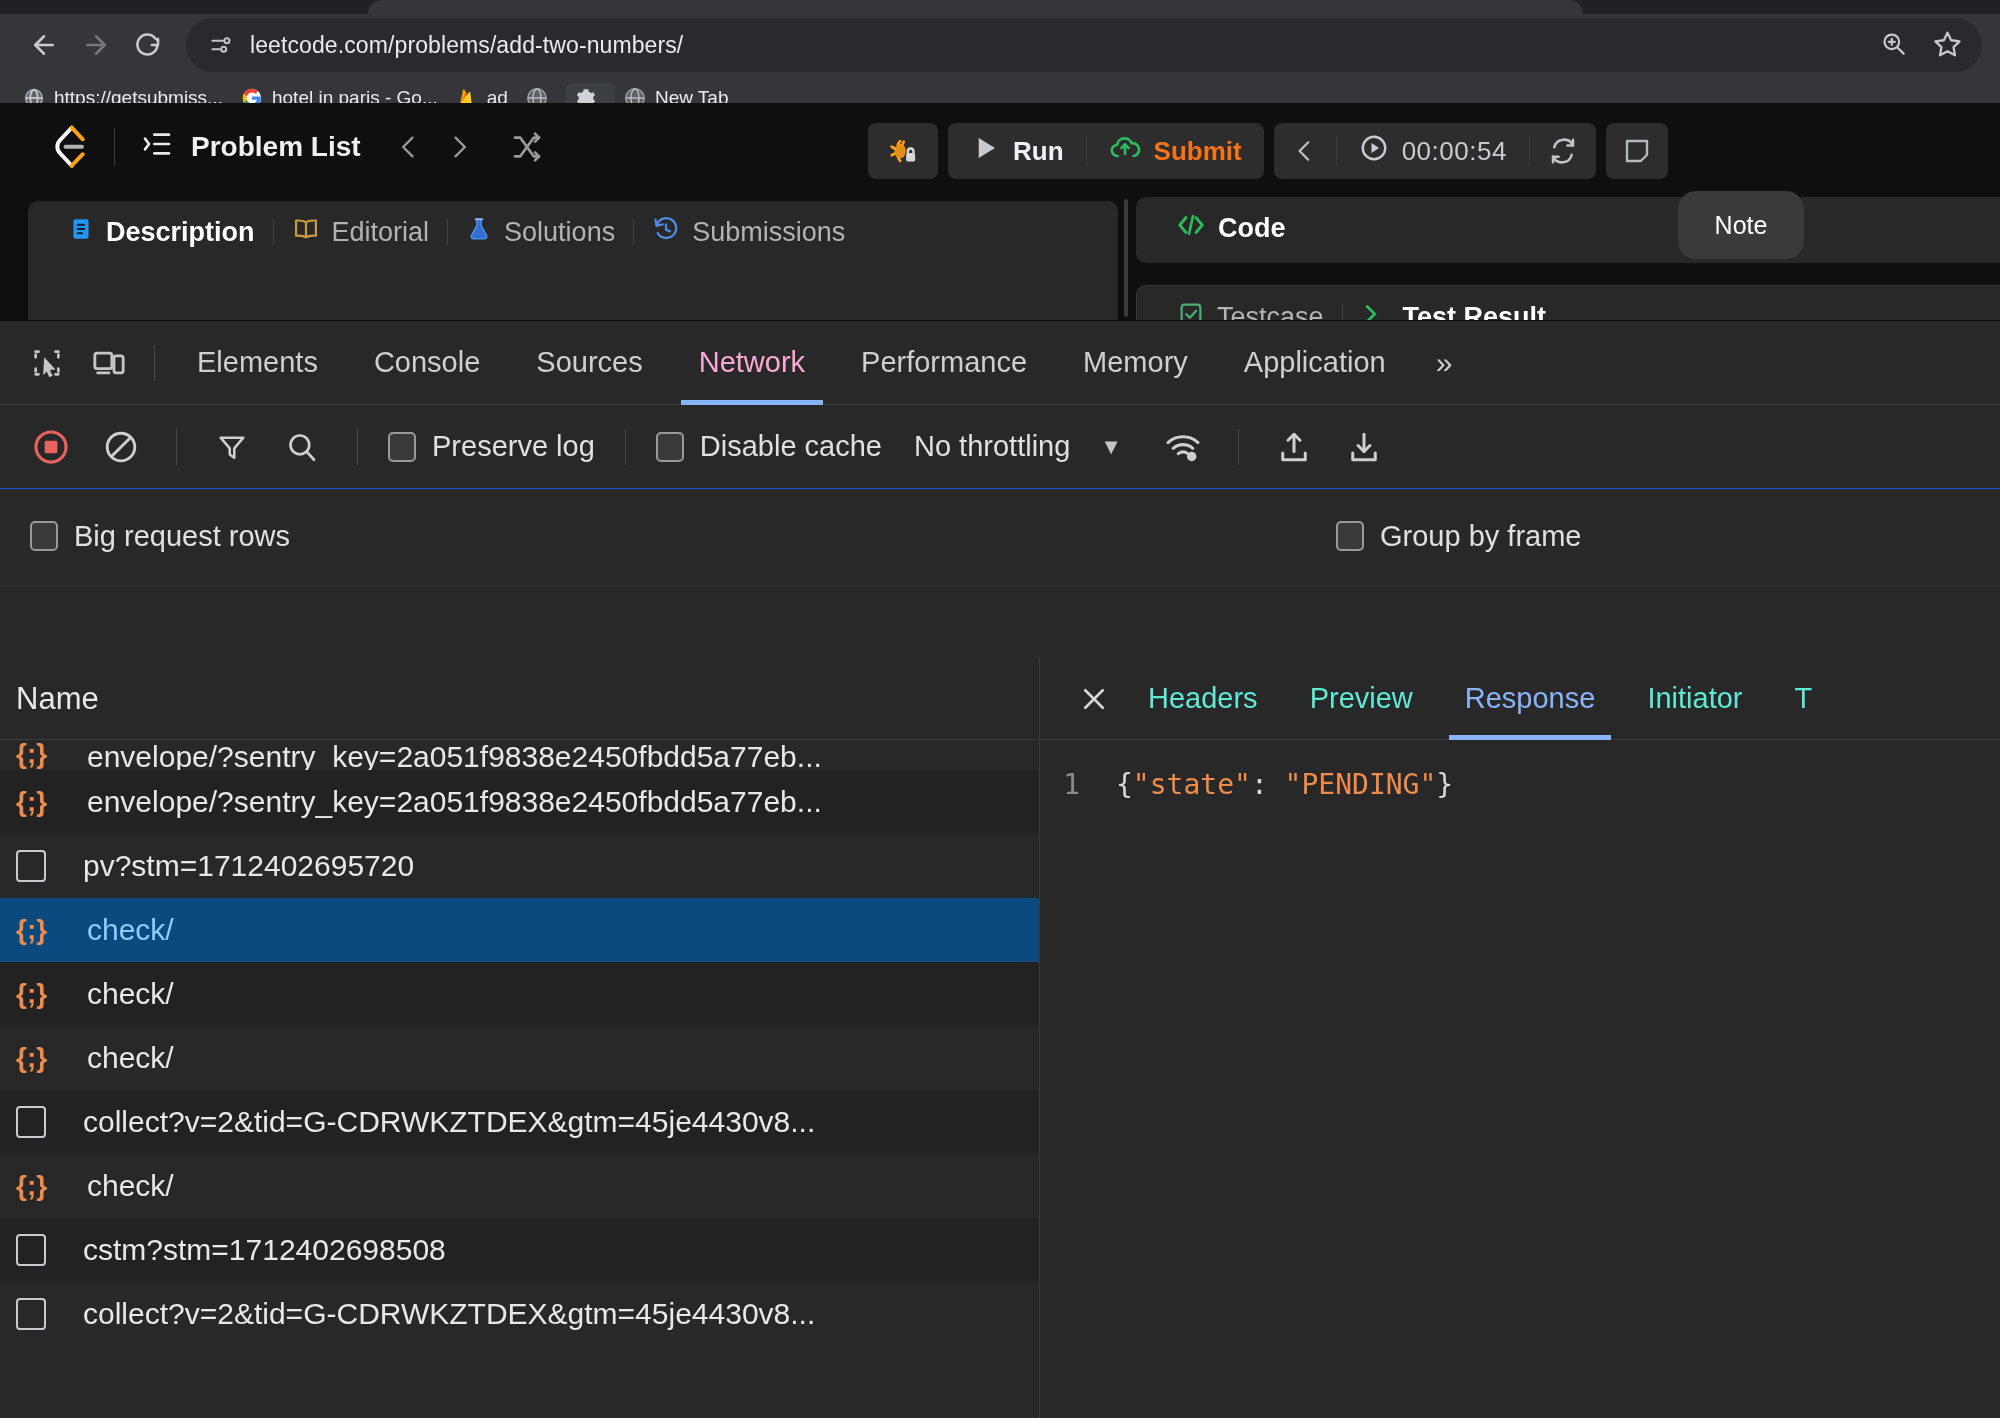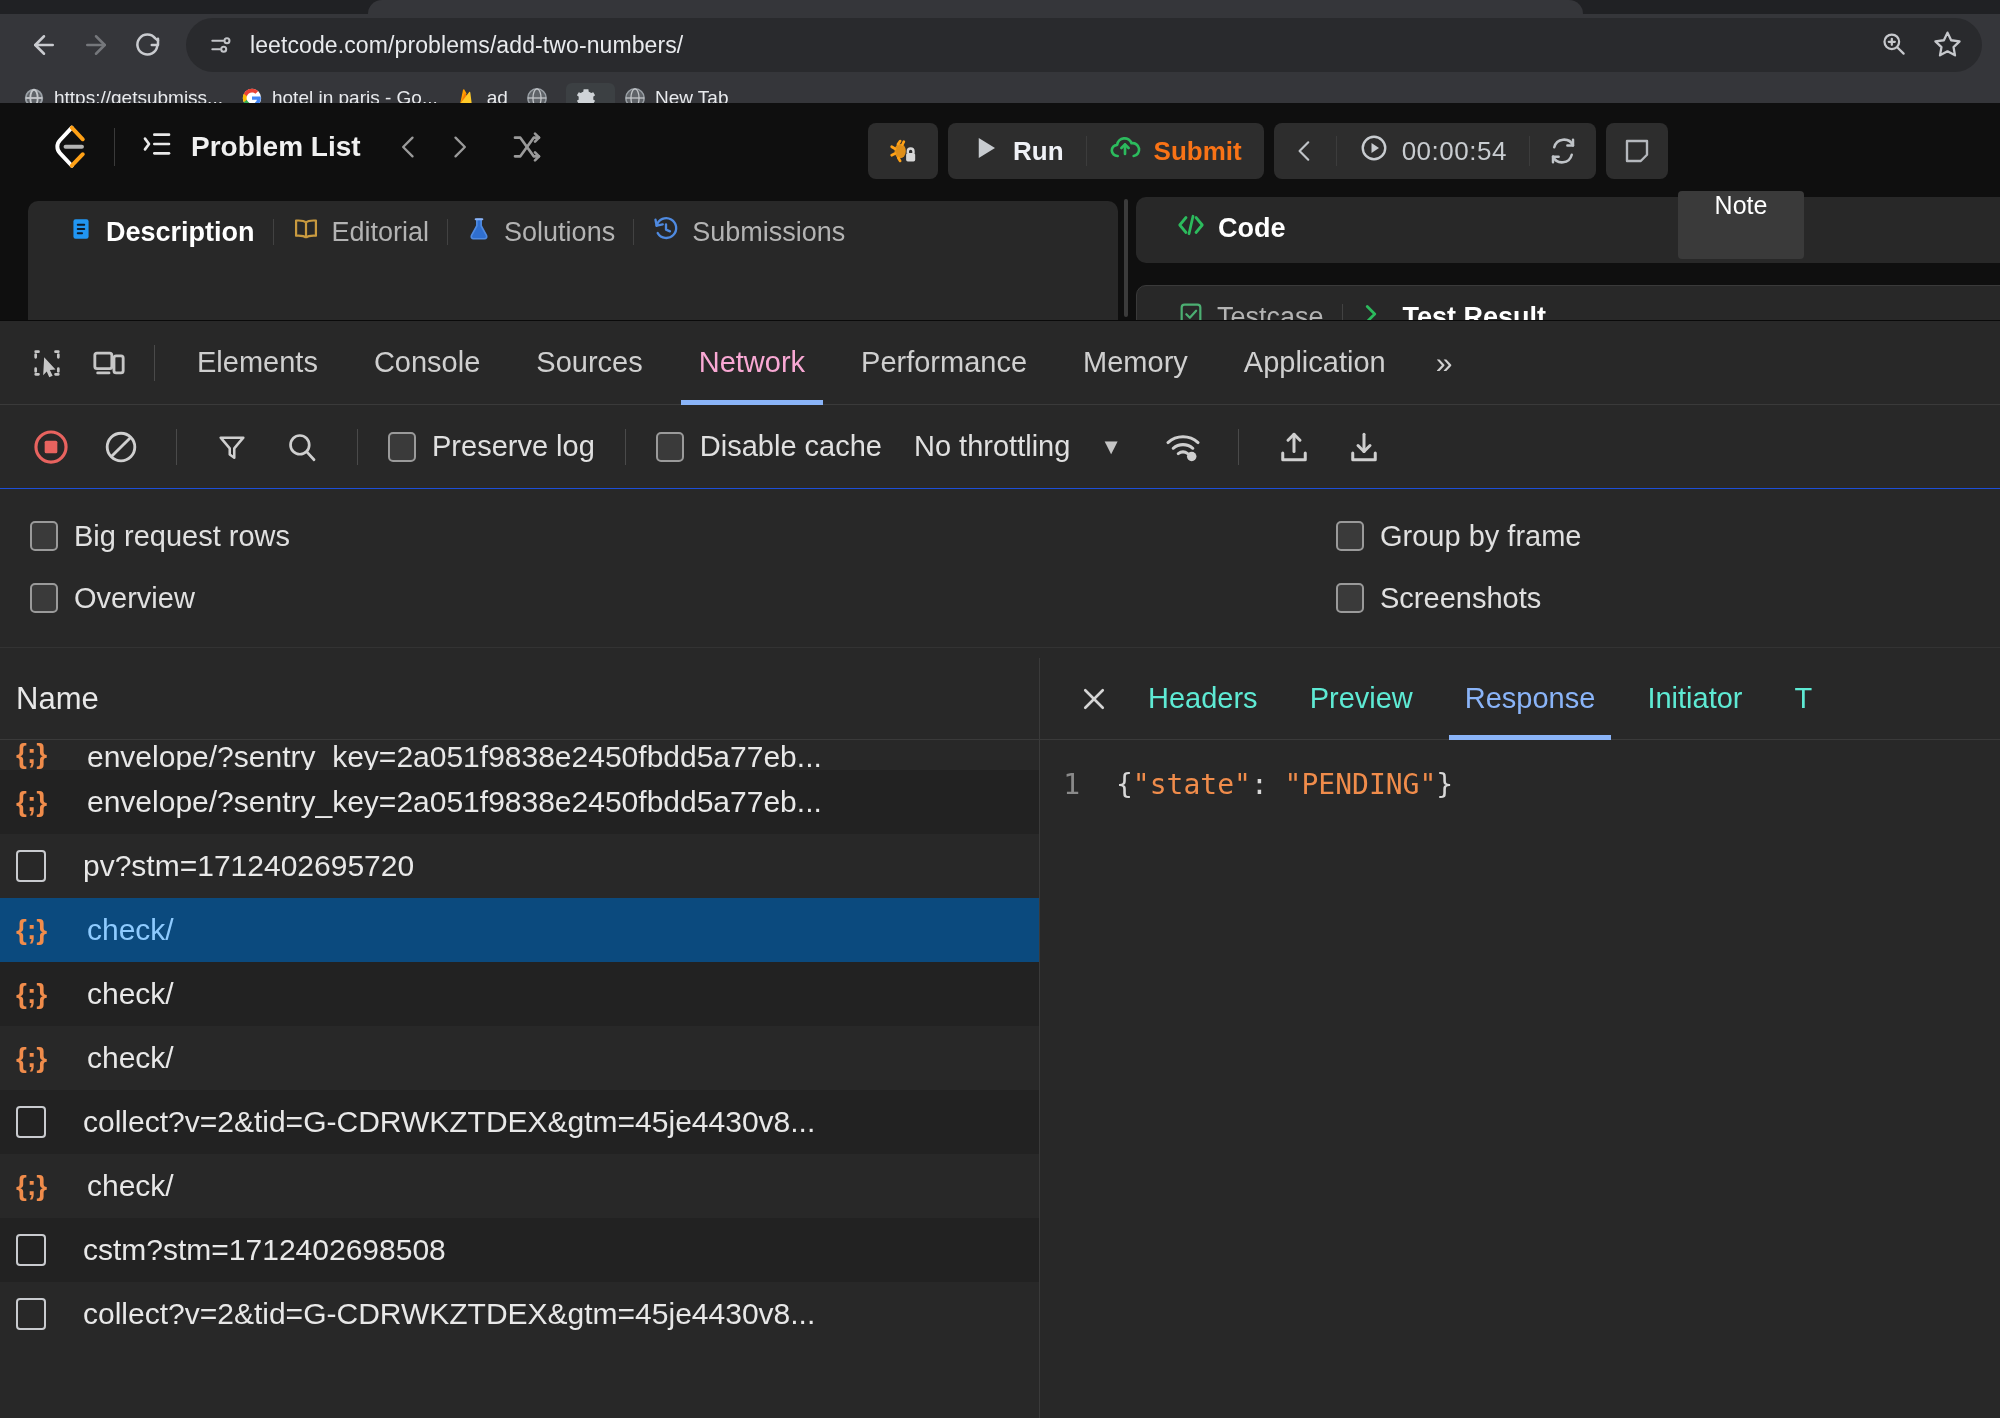--- a/index.html
+++ b/index.html
@@ -156,22 +156,22 @@
   .tabitem.active { color: #fff; font-weight: 700; }
   .tabdiv { width: 1px; height: 26px; background: #424242; }
 
   .splitter { position: absolute; left: 1124px; top: 8px; width: 4px; height: 118px; background: #3b3b3b; border-radius: 2px;}
 
   .panel-code { left: 1136px; top: 6px; width: 900px; height: 66px; }
   .panel-test { left: 1136px; top: 94px; width: 900px; height: 66px; border:1px solid #3a3a3a;}
   .note-tab {
     position: absolute; left: 1678px; top: 0px;
     width: 126px; height: 68px;
-    background: #3a3a3a; border-radius: 4px;
-    display: flex; align-items: flex-start; justify-content: center;
+    background: #3a3a3a; border-radius: 18px;
+    display: flex; align-items: center; justify-content: center;
     color: #fff; font-size: 25px;
   }
 
   
   .devtools {
     position: absolute; top: 320px; left: 0; width: 2000px; height: 1098px;
     background: #282828;
     border-top: 1px solid #0a0a0a;
     overflow: hidden;
   }
@@ -771,34 +771,20 @@
           <span class="cbx-label">Big request rows</span>
         </div>
       </div>
       <div class="ns-col2">
         <div class="cbx-wrap">
           <span class="cbx"></span>
           <span class="cbx-label">Group by frame</span>
         </div>
       </div>
     </div>
-    <div class="ns-row">
-      <div class="ns-col1">
-        <div class="cbx-wrap">
-          <span class="cbx"></span>
-          <span class="cbx-label">Overview</span>
-        </div>
-      </div>
-      <div class="ns-col2">
-        <div class="cbx-wrap">
-          <span class="cbx"></span>
-          <span class="cbx-label">Screenshots</span>
-        </div>
-      </div>
-    </div>
   </div>
 
   <div class="net-body">
 
     <div class="req-list">
       <div class="req-head">
         <span>Name</span>
       </div>
       <div class="req-rows">
 

